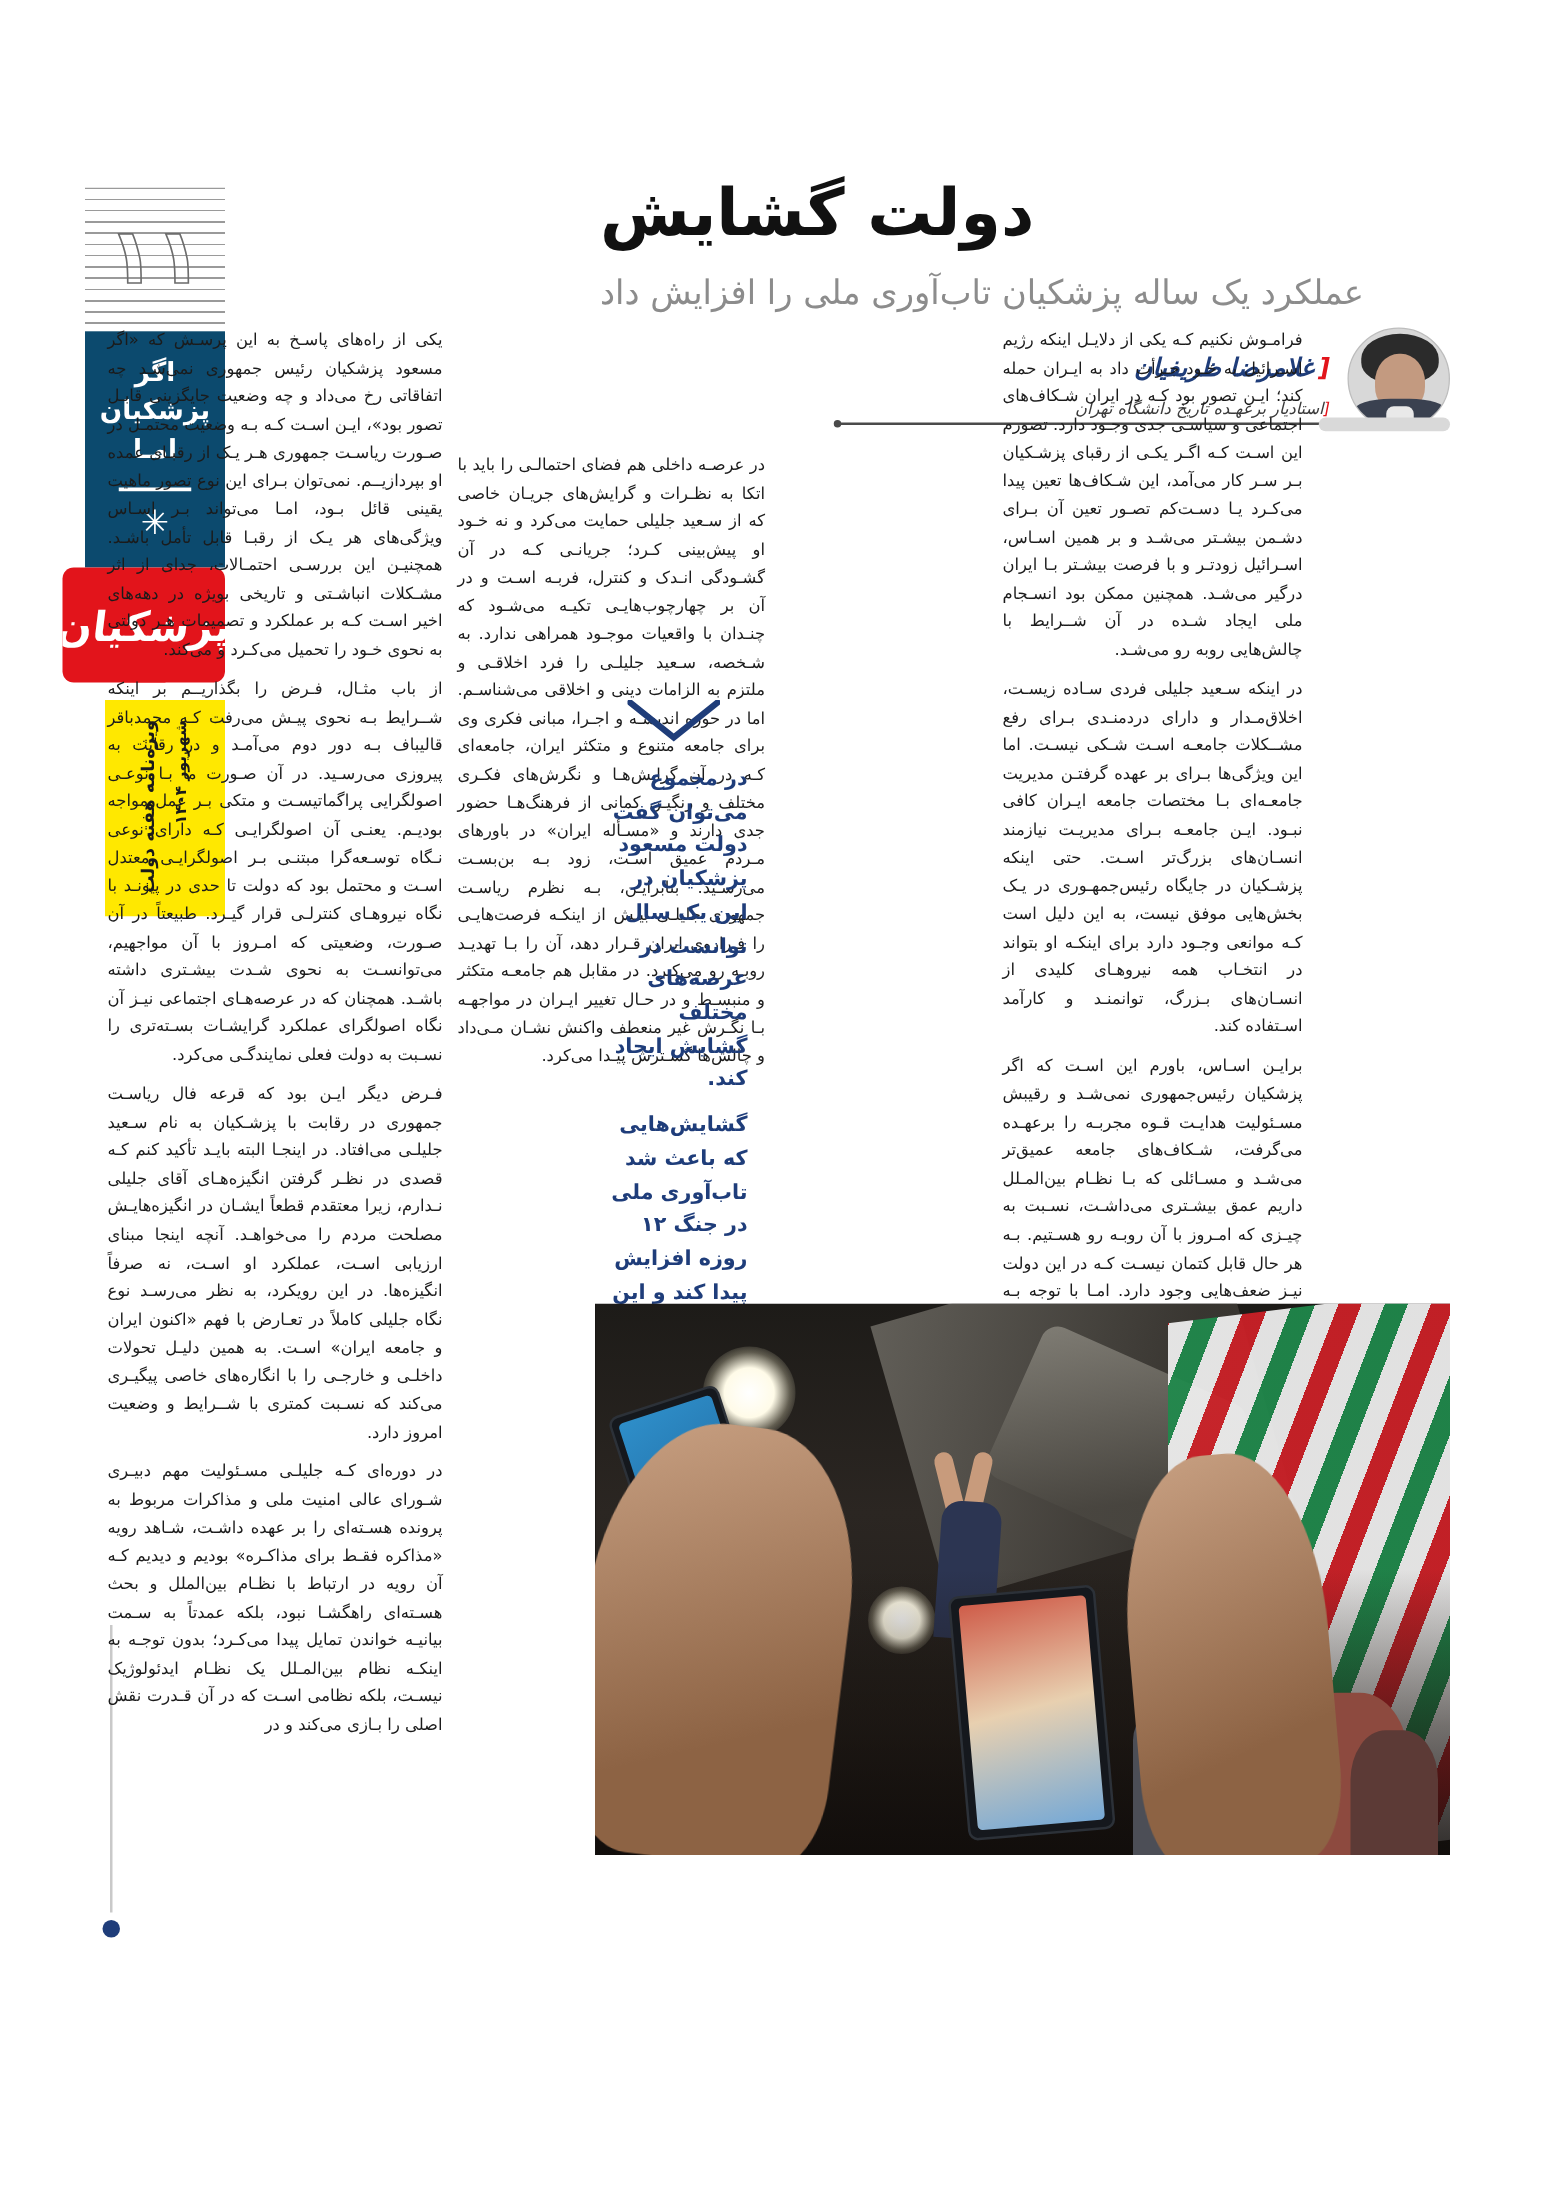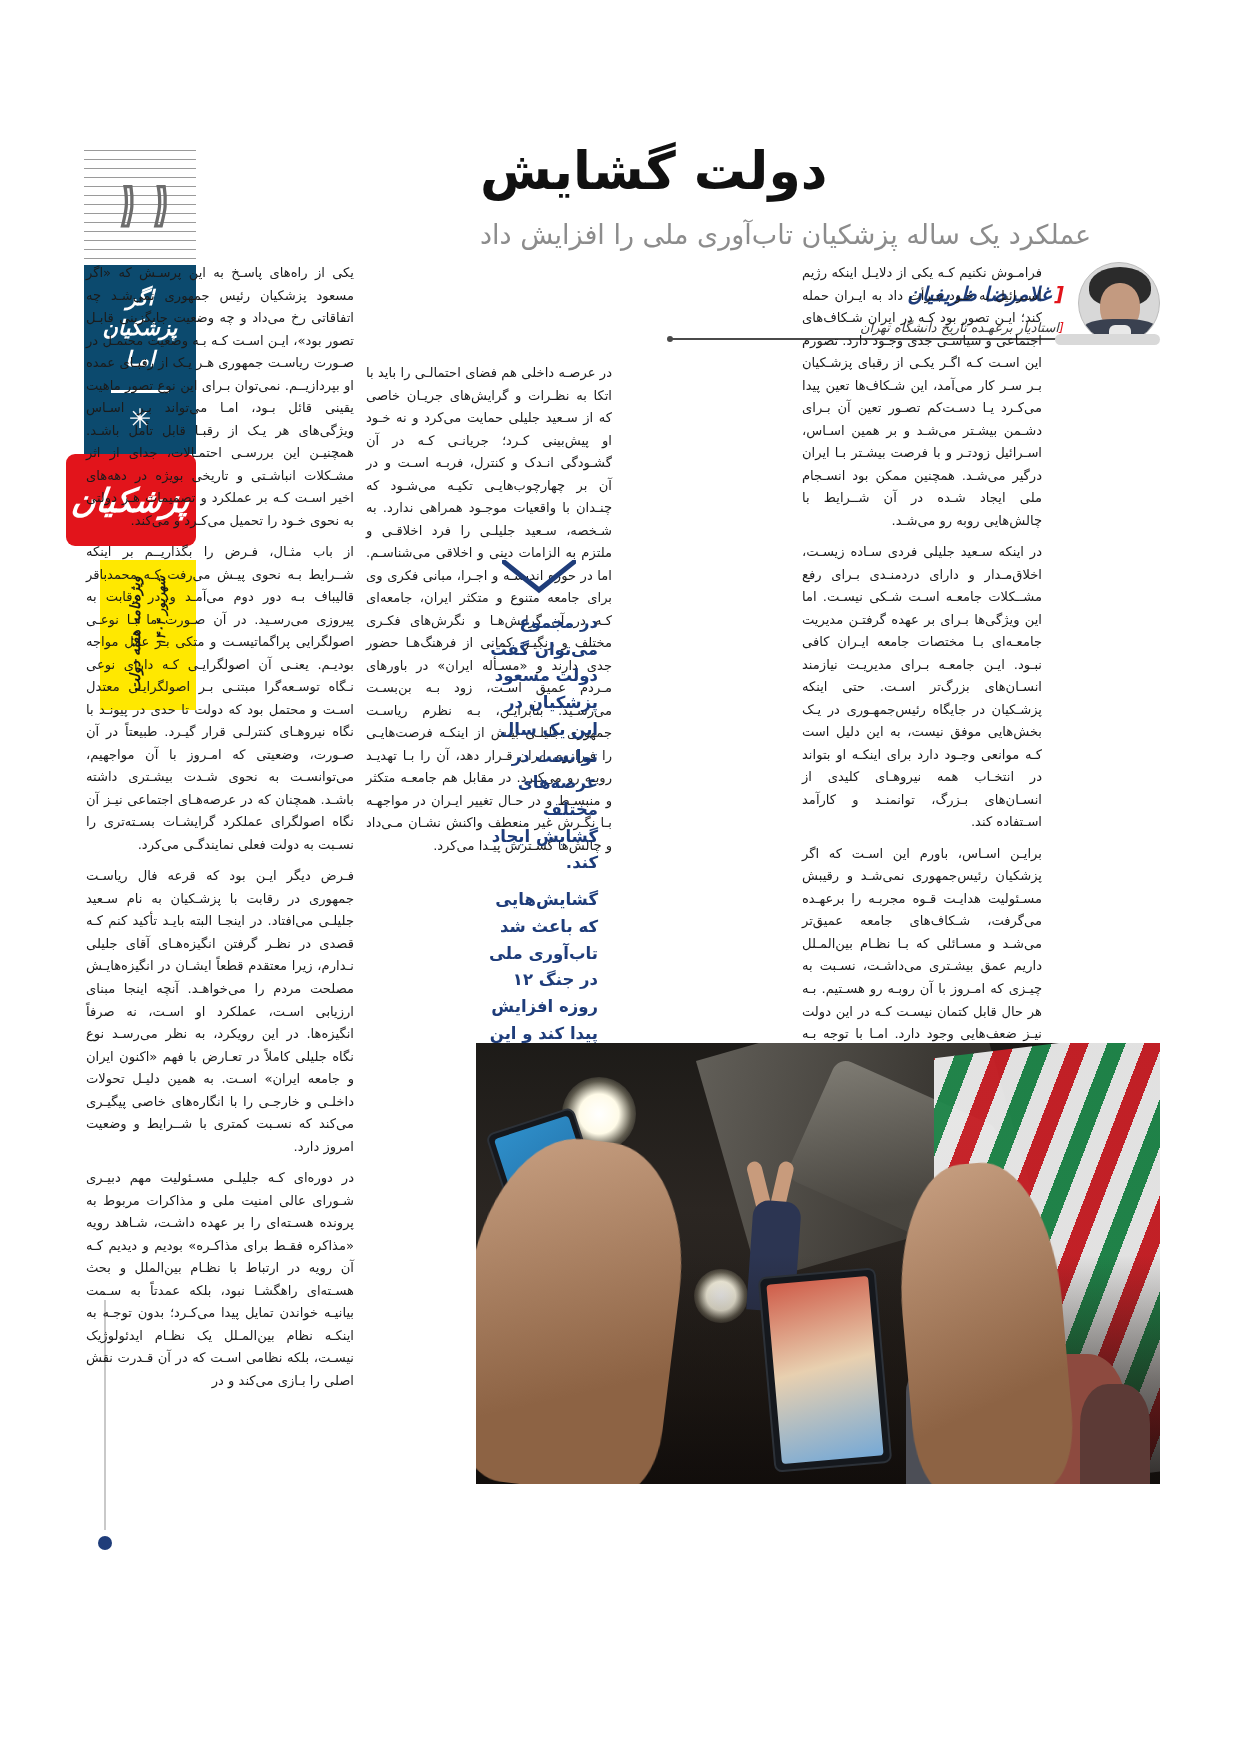--- a/index.html
+++ b/index.html
@@ -12,24 +12,23 @@
   }
   .page {
     position: relative;
     width: 1250px; height: 1750px;
     background: #ffffff;
   }
 
   
   .spine {
     position: absolute;
-    left: 84px; top: 150px;
+    left: 68px; top: 150px;
     width: 112px;
     height: 1370px;
-    font-style: italic;
   }
   .folio {
     position: relative;
     width: 112px; height: 115px;
     overflow: hidden;
   }
   .folio-stripes {
     position: absolute; inset: 0;
     background: repeating-linear-gradient(
       to bottom,

